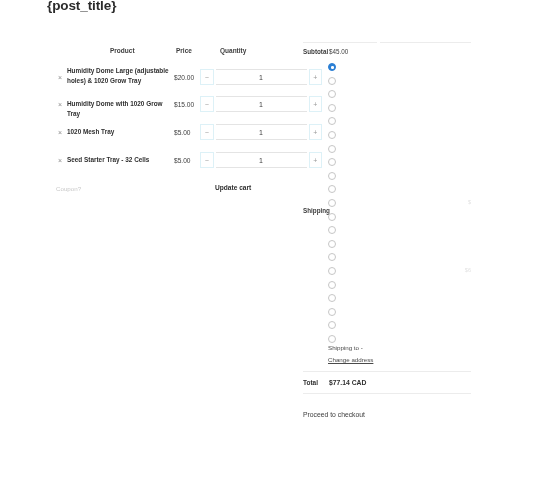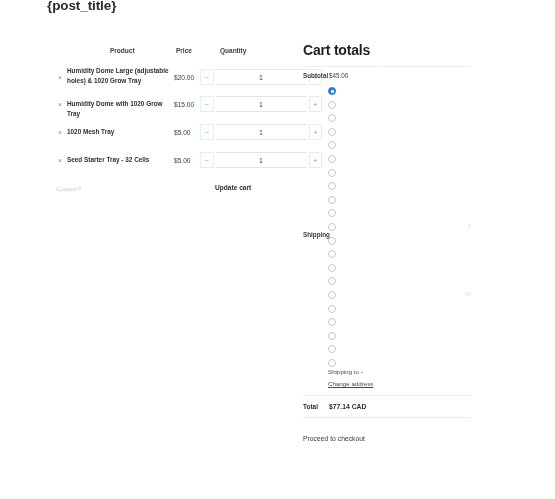--- a/index.html
+++ b/index.html
@@ -376,21 +376,20 @@
 
 </div>
 
 <div id="coupon-row">
   <span id="coupon-label">Coupon?</span>
   <button id="update-cart">Update cart</button>
 </div>
 
 <div id="cart-totals">
 
-  <h2 id="totals-title">Cart totals</h2>
 
   <div class="totals-rule split"></div>
 
   <div class="subtotal-row">
     <span class="lbl" id="subtotal-label">Subtotal</span>
     <span class="val" id="subtotal-value">$45.00</span>
   </div>
 
   <div id="shipping-block">
 

